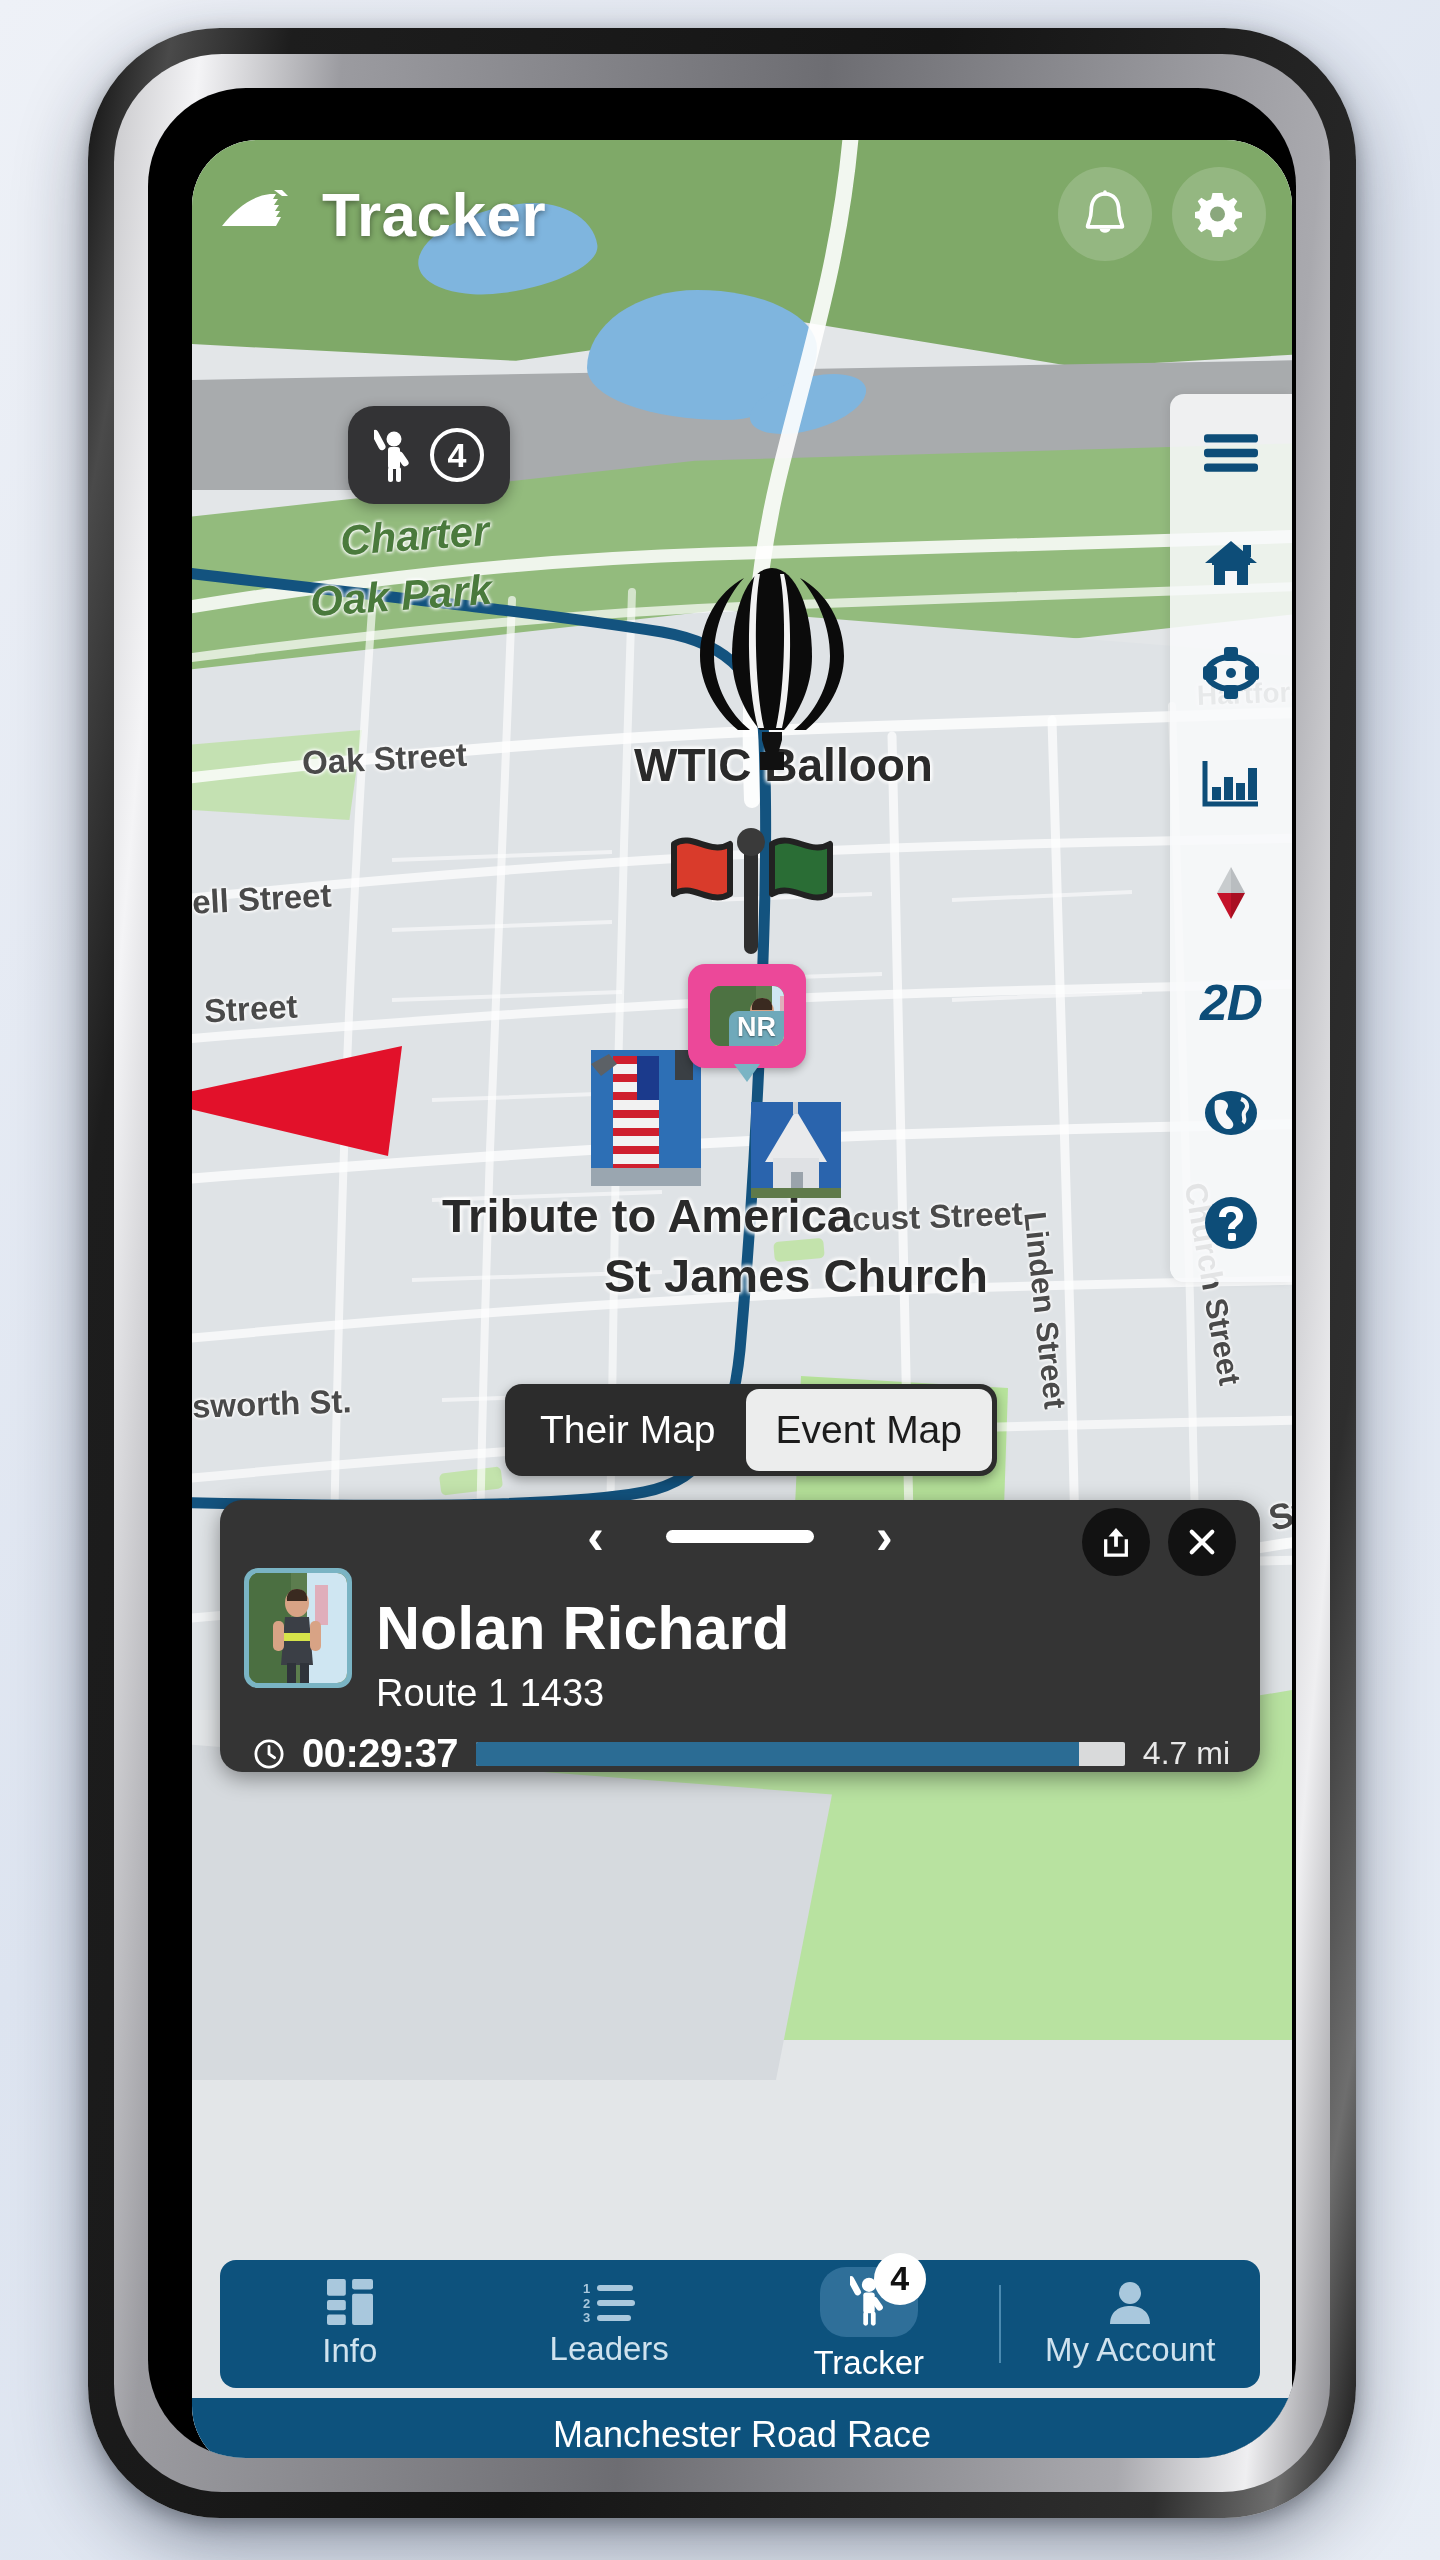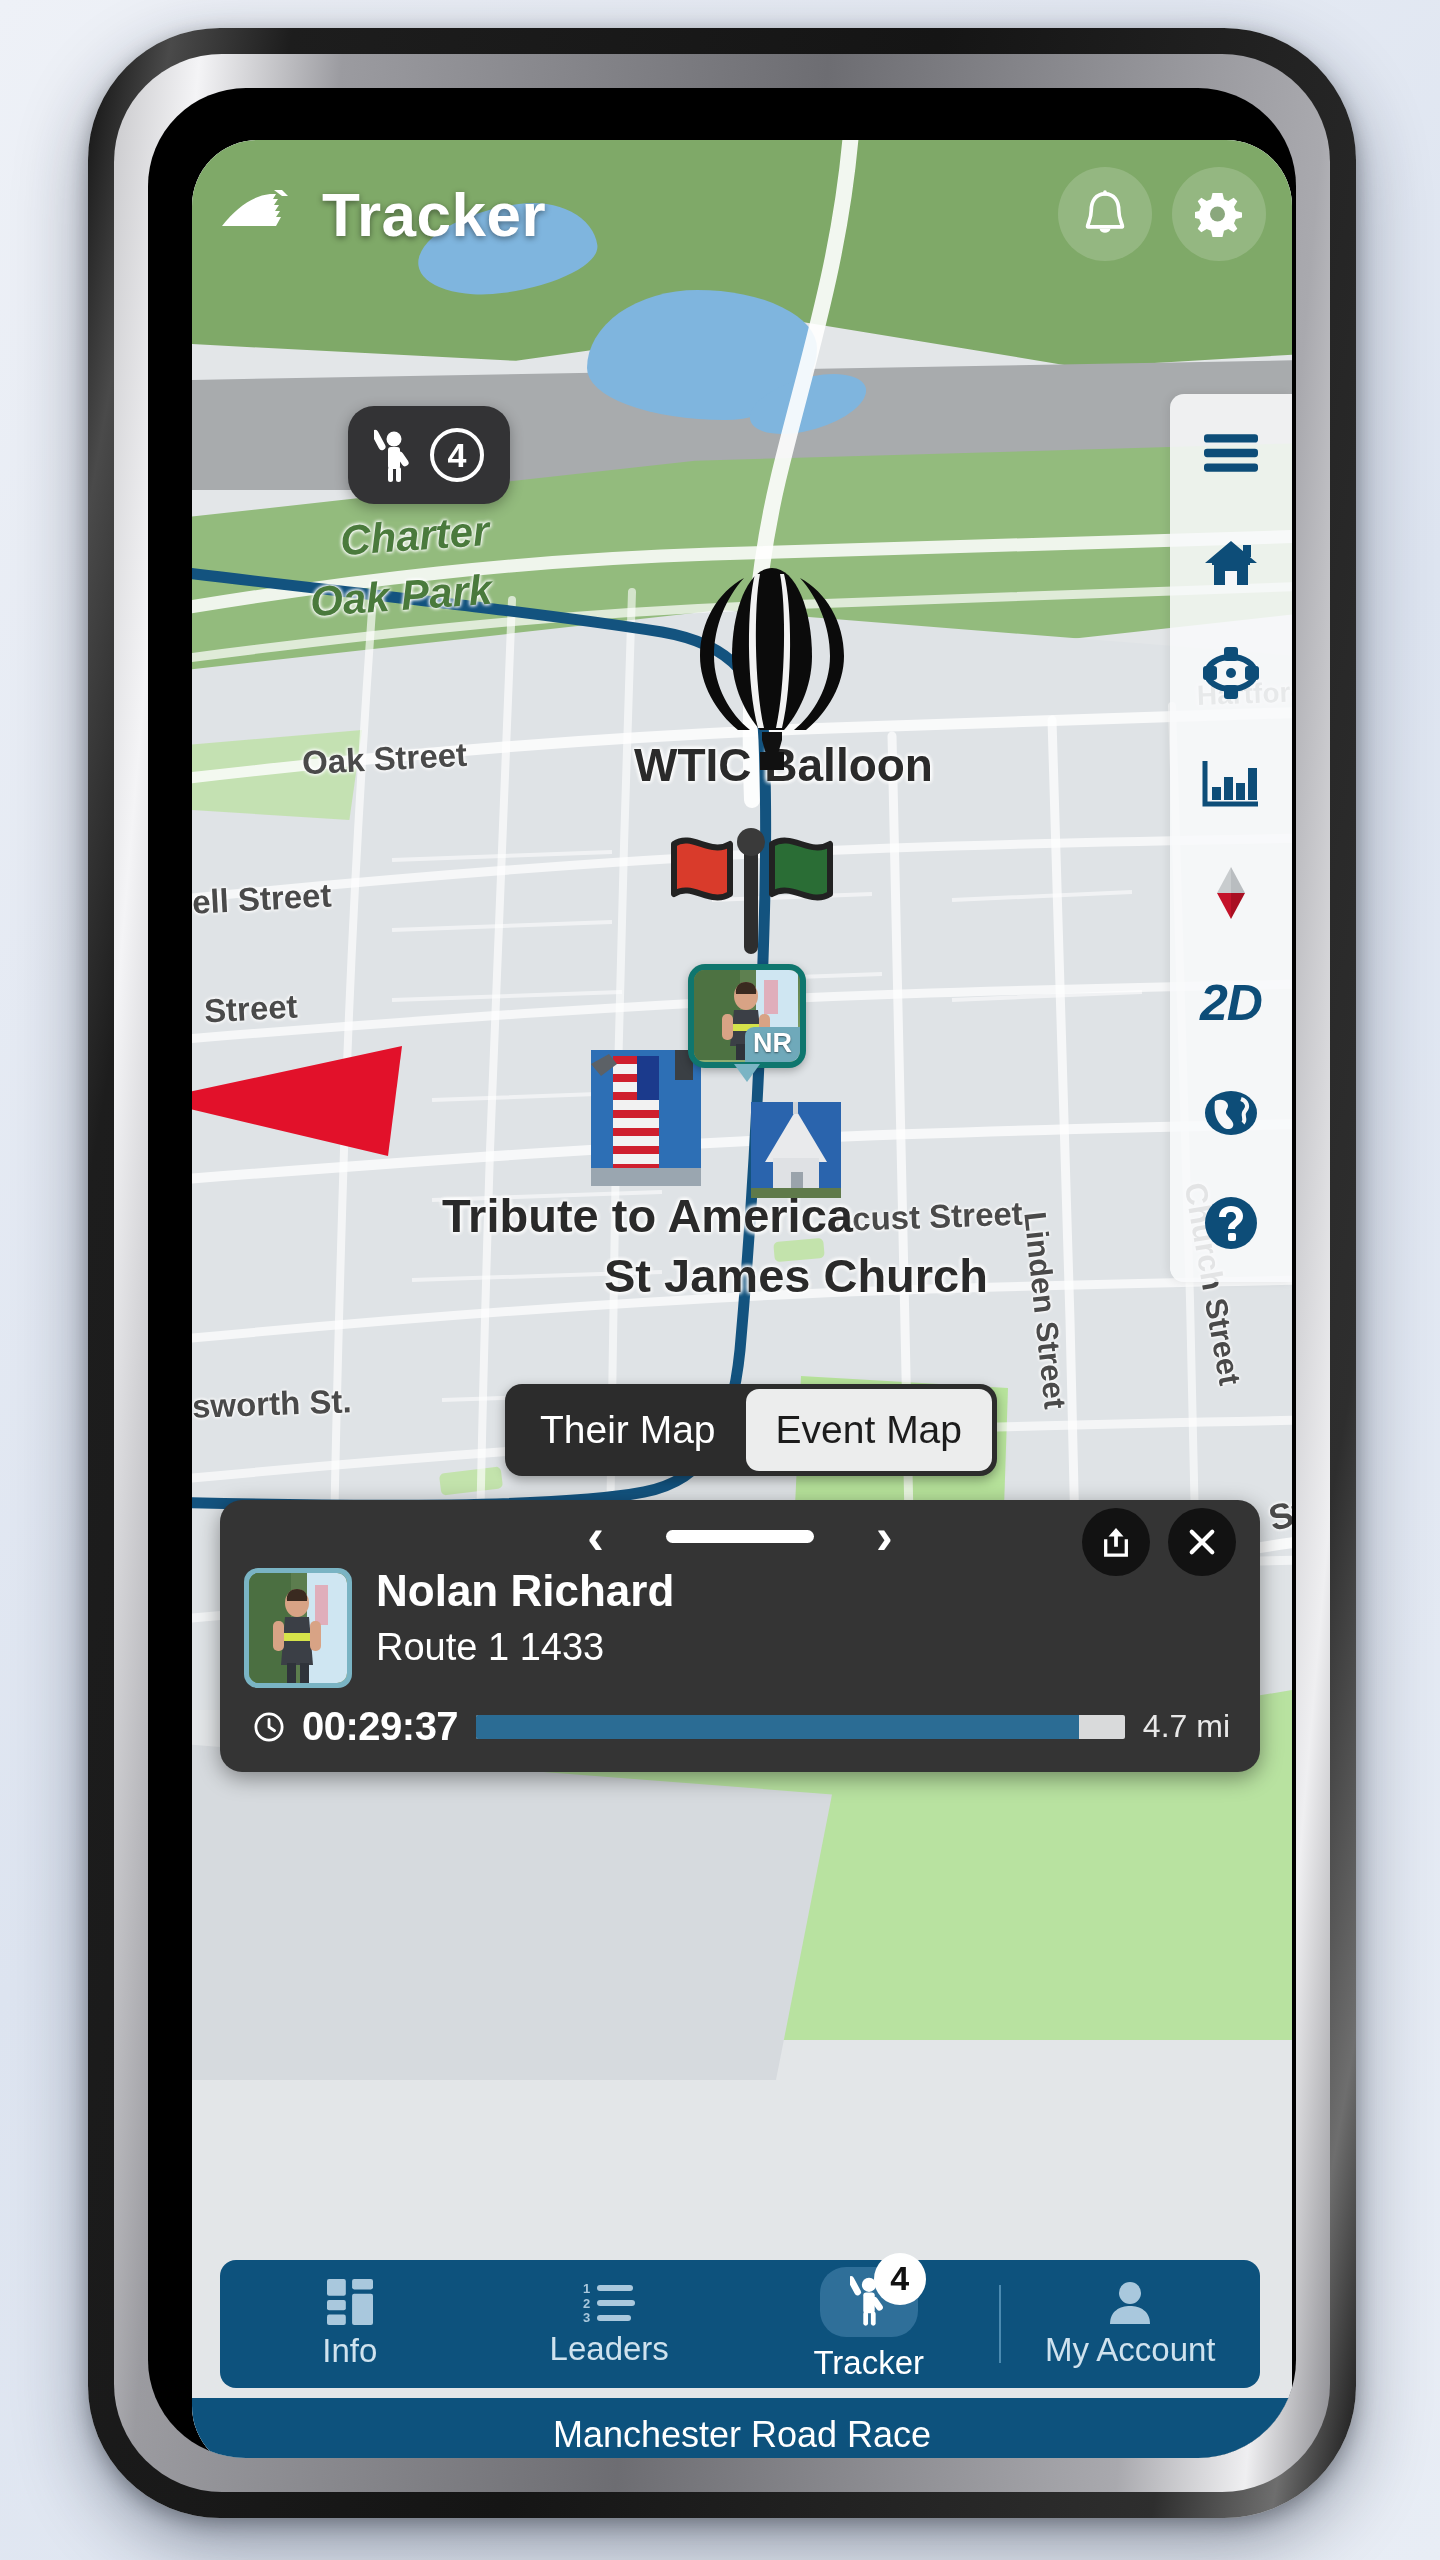--- a/index.html
+++ b/index.html
@@ -107,21 +107,21 @@
     padding:22px 0 22px; gap:36px; box-shadow:-2px 0 10px rgba(0,0,0,.08); }
   .tool { width:74px; height:74px; display:flex; align-items:center; justify-content:center; cursor:pointer;}
   .tool-2d { color:#0d4d78; font-size:50px; font-weight:800; font-style:italic; letter-spacing:-1px; }
 
   
   .marker { position:absolute; z-index:15; }
   #balloon { left:500px; top:424px; width:160px; height:210px; }
   #flags   { left:468px; top:688px; width:182px; height:130px; }
 
   #runnerPin { left:496px; top:824px; width:118px; height:112px; z-index:17; cursor:pointer;}
-  .pinbox { width:118px; height:104px; background:#0f766e; border-radius:17px; padding:6px; box-shadow:0 3px 9px rgba(0,0,0,.28);}
+  .pinbox { width:118px; height:104px; background:#ec4899; border-radius:17px; padding:22px; box-shadow:0 3px 9px rgba(0,0,0,.28);}
   .pinimg { width:100%; height:100%; border-radius:11px; overflow:hidden; position:relative;
     background:linear-gradient(180deg,#5d7f4e 0%,#6f8f56 38%,#8fae72 100%); }
   .pinTail { position:absolute; left:46px; top:100px; width:0;height:0;
     border-left:13px solid transparent;border-right:13px solid transparent;border-top:18px solid #7ab4c4;}
   .nrTag { position:absolute; right:0; bottom:0; background:#6fa9ba; color:#fff;
     font-size:27px; font-weight:700; padding:1px 8px 3px; border-radius:9px 0 10px 0;
     text-shadow:0 1px 2px rgba(0,0,0,.5);}
 
   #poiFlagImg { left:399px; top:910px; width:110px; height:136px; z-index:14; cursor:pointer;}
   #poiChurchImg{ left:559px; top:962px; width:90px; height:96px; z-index:14; cursor:pointer;}
@@ -139,21 +139,21 @@
   #cardNav { position:relative; height:72px; display:flex; align-items:center; justify-content:center; gap:62px; }
   .navArrow { color:#fff; font-size:50px; font-weight:700; cursor:pointer; line-height:1; }
   #grabber { width:148px; height:13px; background:#fff; border-radius:7px; cursor:pointer;}
   .circBtn { position:absolute; top:8px; width:68px; height:68px; border-radius:50%;
     background:#121212; display:flex; align-items:center; justify-content:center; cursor:pointer; }
   #shareBtn { right:110px; } #closeBtn { right:24px; }
   #cardBody { display:flex; padding:0 0 0 24px; gap:24px; margin-top:-4px; }
   #cardThumb { width:108px; height:120px; background:#7ab4c4; border-radius:14px; padding:5px; flex:none;}
   #cardThumbIn{ width:100%; height:100%; border-radius:10px; overflow:hidden;
     background:linear-gradient(180deg,#4f7442 0%,#688a52 40%,#86a76c 100%); position:relative;}
-  #athleteName { color:#fff; font-size:44px; font-weight:600; line-height:1.05; }
+  #athleteName { color:#fff; font-size:61px; font-weight:600; line-height:1.05;margin-top:28px; }
   #athleteSub  { color:#fff; font-size:38px; margin-top:12px; }
   #progRow { display:flex; align-items:center; gap:18px; padding:16px 30px 0 34px; }
   #elapsed { color:#fff; font-size:40px; font-weight:700; letter-spacing:-.5px;}
   #bar { flex:1; height:24px; background:#d9dadb; border-radius:2px; overflow:hidden; }
   #barFill { height:100%; background:#2b6c94; }
   #distance { color:#e8e8e8; font-size:32px; white-space:nowrap;}
 
   
   #bottomNav { position:absolute; left:28px; bottom:84px; width:1040px; height:128px;
     background:#0d527d; border-radius:16px; display:flex; align-items:center; z-index:25; }

